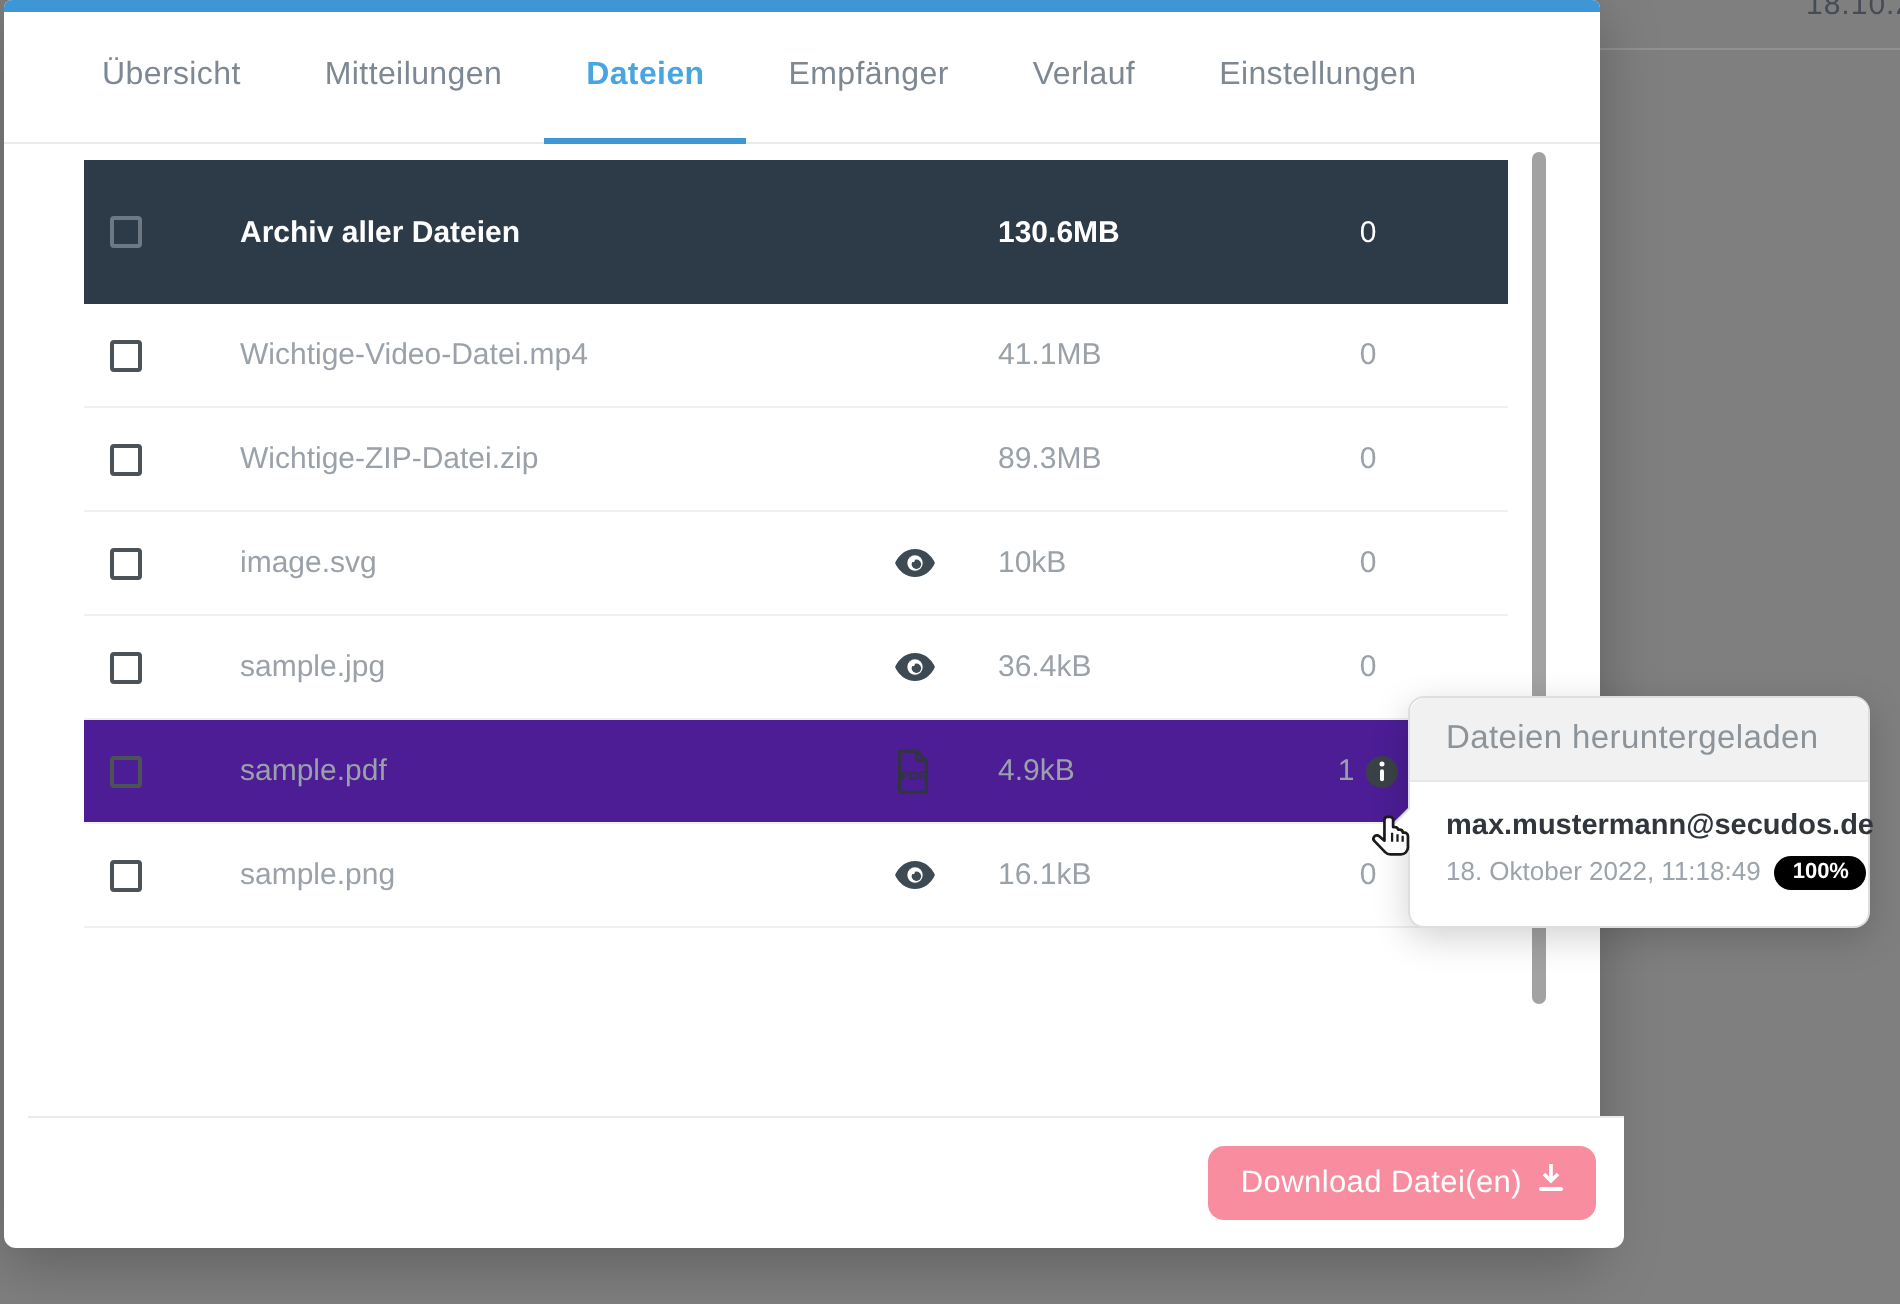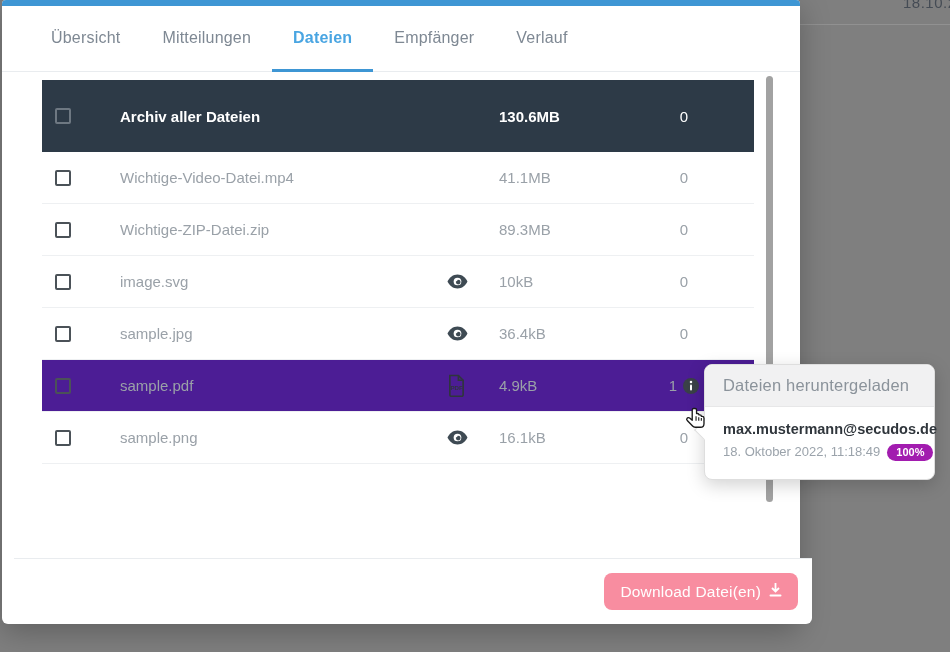--- a/index.html
+++ b/index.html
@@ -84,58 +84,59 @@
   .btn-download {
     display:inline-flex; align-items:center; gap:8px;
     background:#f88da0; color:#fff; border:none; border-radius:8px;
     height:37px; padding:0 16px; font-size:15.5px; cursor:pointer;
     font-family:"Liberation Sans", sans-serif; letter-spacing:.2px;
   }
   
   .tooltip {
     position:absolute; left:704px; top:348px; width:231px;
     background:#fff; border:1px solid #dedede; border-radius:8px;
-    box-shadow:0 5px 18px rgba(0,0,0,.18); z-index:30;margin-top:16px;
+    box-shadow:0 5px 18px rgba(0,0,0,.18); z-index:30;
   }
   .tooltip-arrow {
     position:absolute; left:-8px; top:58px; width:14px; height:14px;
     background:#fff; transform:rotate(45deg);
     border-left:1px solid #dedede; border-bottom:1px solid #dedede;
   }
   .tooltip-header {
     background:#f1f1f2; border-bottom:1px solid #e7e7e8;
     border-radius:8px 8px 0 0; padding:11px 18px;
     font-size:16.5px; color:#8b939b; letter-spacing:.2px;
   }
   .tooltip-body { padding:14px 18px 18px; }
   .tooltip-email { font-size:14.5px; font-weight:bold; color:#30363c; }
   .tooltip-meta { margin-top:7px; display:flex; align-items:flex-start; gap:7px; }
   .tooltip-date { font-size:13px; color:#9ba3ab; white-space:nowrap; }
   .badge {
-    background:#a21caf; color:#fff; font-size:11px; font-weight:bold;
+    background:#000000; color:#fff; font-size:11px; font-weight:bold;
     padding:3px 9px; border-radius:10px; line-height:1;
   }
   
   .cursor { position:absolute; left:683px; top:406px; width:27px; height:27px; z-index:40; }
 </style>
 </head>
 <body>
 
 <div class="backdrop-text">18.10.2</div>
 <div class="backdrop-line"></div>
 
 <div class="modal">
   <div class="topbar"></div>
 
   <div class="tabs">
     <div class="tab">Übersicht</div>
     <div class="tab">Mitteilungen</div>
     <div class="tab active">Dateien</div>
     <div class="tab">Empfänger</div>
     <div class="tab">Verlauf</div>
+    <div class="tab">Einstellungen</div>
   </div>
 
   <div class="table">
 
 
     <div class="trow dark">
       <div class="cell-check">
           <span class="checkbox"></span>
         </div>
       <div class="cell-name">Archiv aller Dateien</div>

